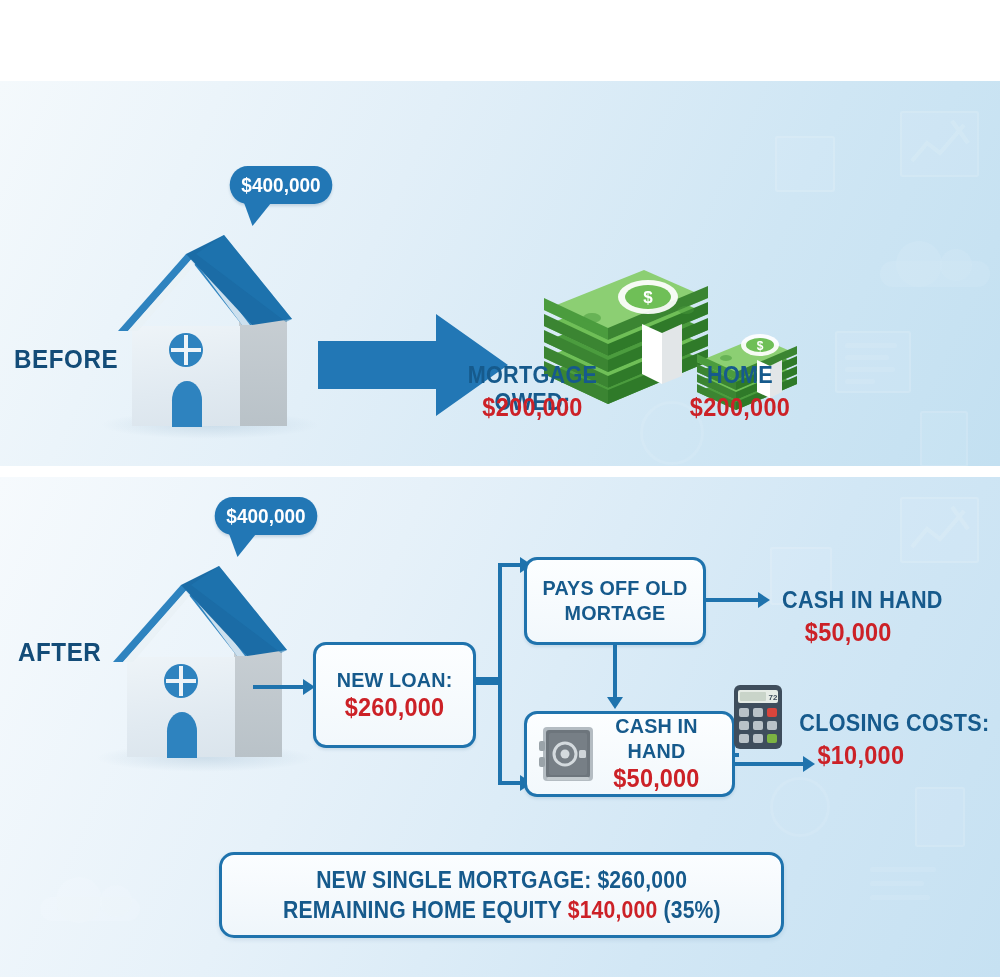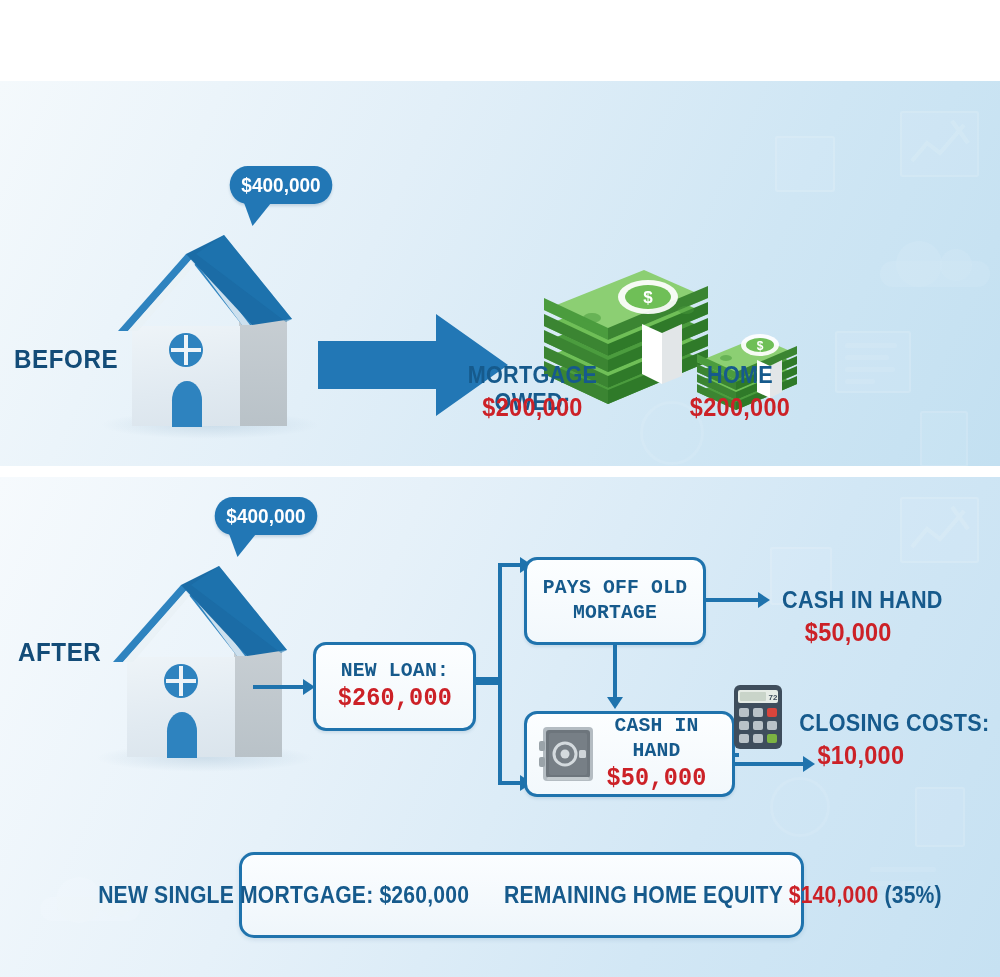--- a/index.html
+++ b/index.html
@@ -168,21 +168,20 @@
     position:absolute;
     border:3px solid #1f73ad;
     border-radius:13px;
     background:linear-gradient(180deg,#fcfeff 0%,#f2f8fc 100%);
     box-shadow:0 2px 3px rgba(40,90,130,0.13);
     display:flex;
     align-items:center;
     justify-content:center;
     text-align:center;
     box-sizing:border-box;
-    font-family:Liberation Mono, monospace;
   }
   .fb-title{
     color:#165a8c;
     font-size:21px;
     font-weight:bold;
     line-height:1.18;
     letter-spacing:0.2px;
     transform:scaleX(0.94);
   }
   .fb-value{
@@ -216,25 +215,24 @@
   .calc{position:absolute;}
 
   
   .summary-box{
     position:absolute;
     border:3px solid #1f73ad;
     border-radius:15px;
     background:linear-gradient(180deg,#fbfdff 0%,#eff6fb 100%);
     box-shadow:0 2px 4px rgba(40,90,130,0.13);
     display:flex;
-    flex-direction:row;
+    flex-direction:column;
     align-items:center;
     justify-content:center;
     box-sizing:border-box;
-    margin-left:20px;
   }
   .summary-line{
     color:#165a8c;
     font-size:23px;
     font-weight:bold;
     letter-spacing:0.2px;
     line-height:1.32;
     transform:scaleX(0.92);
     white-space:nowrap;
   }
@@ -429,21 +427,21 @@
     <div class="bubble" style="left:212px;top:20px;width:108px;height:38px;">
       <span>$400,000</span>
       <span class="tail"></span>
     </div>
 
     <div class="conn" style="left:253px;top:202px;width:68px;height:16px;">
       <div class="conn-line" style="left:0;top:6px;width:52px;height:4px;"></div>
       <div class="conn-head head-right" style="left:50px;top:0px;"></div>
     </div>
 
-    <div class="flowbox" style="left:313px;top:165px;width:163px;height:89px;">
+    <div class="flowbox" style="left:313px;top:165px;width:163px;height:106px;">
       <div>
         <div class="fb-title">NEW LOAN:</div>
         <div class="fb-value">$260,000</div>
       </div>
     </div>
 
     <div class="conn" style="left:476px;top:74px;width:60px;height:130px;">
       <div class="conn-line" style="left:0;top:126px;width:26px;height:4px;"></div>
       <div class="conn-line" style="left:22px;top:12px;width:4px;height:118px;"></div>
       <div class="conn-line" style="left:22px;top:12px;width:26px;height:4px;"></div>

